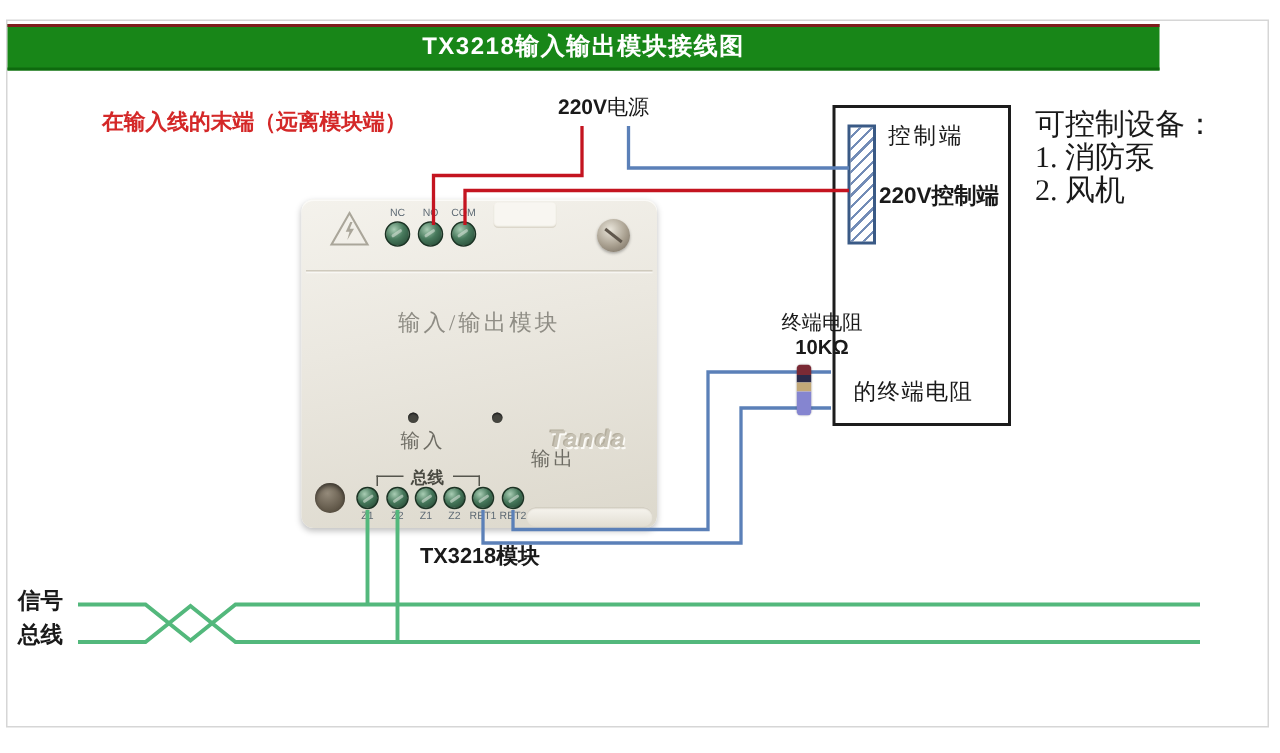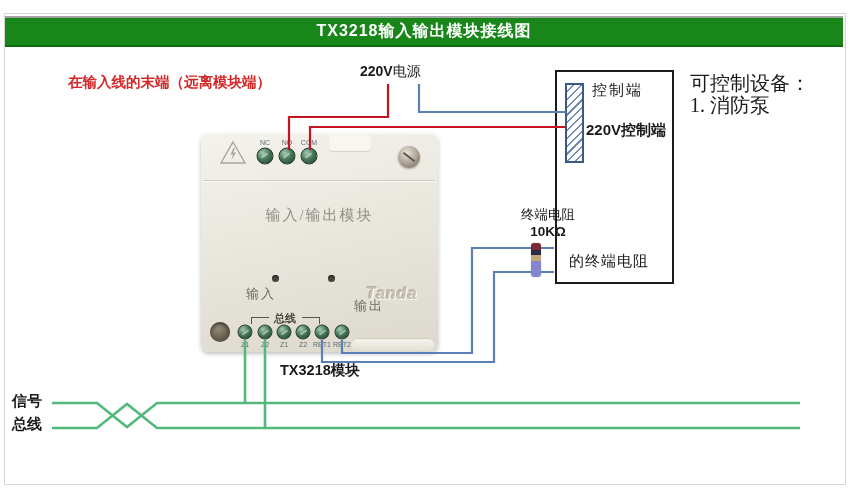--- a/index.html
+++ b/index.html
@@ -1,28 +1,28 @@
 <!DOCTYPE html>
 <html><head>
 <meta charset="utf-8">
 <style>
   html,body{margin:0;padding:0;background:#fff;}
   #canvas{position:relative;width:853px;height:502px;background:#fff;overflow:hidden;
           font-family:"Liberation Serif","DejaVu Serif",serif;color:#1a1a1a;}
   .abs{position:absolute;}
   
   #frame{left:4px;top:13px;width:840px;height:470px;border:1px solid #d6d6d6;z-index:0;}
-  #header{left:5px;top:16px;width:838px;height:27px;background:#188618;
-          border-top:2px solid #a3a3a3;border-bottom:2px solid #0e6a0e;
+  #header{left:5px;top:16px;width:768px;height:27px;background:#188618;
+          border-top:2px solid #7f1d1d;border-bottom:2px solid #0e6a0e;
           display:flex;align-items:center;justify-content:center;z-index:2;}
   #header .t{color:#fff;font-family:"Liberation Sans","DejaVu Sans",sans-serif;
           font-weight:bold;font-size:16px;letter-spacing:1px;}
   #red-note{left:68px;top:72px;color:#d42828;font-weight:600;font-size:14.5px;line-height:21px;z-index:2;}
   .bsans{font-family:"Liberation Sans","DejaVu Sans",sans-serif;font-weight:bold;}
-  #power-label{left:360px;top:63px;font-size:14px;z-index:2;}
+  #power-label{left:372px;top:63px;font-size:14px;z-index:2;}
   #devices{left:690px;top:72px;font-size:20px;line-height:22px;z-index:2;}
   #control-box{left:555px;top:70px;width:115px;height:210px;border:2px solid #1c1c1c;z-index:2;background:transparent;}
   #hatch{left:565px;top:83px;width:15px;height:76px;border:2px solid #3a5a86;background-color:#fff;
          background-image:repeating-linear-gradient(135deg,rgba(90,120,170,0) 0 4px,rgba(90,120,170,.85) 4px 5.5px);z-index:2;}
   #ctrl-label{left:592px;top:81px;font-size:15px;letter-spacing:2px;z-index:3;}
   #ctrl-220v{left:586px;top:121px;font-size:15px;font-weight:bold;z-index:3;text-align:right;}
   #feedback-label{left:569px;top:252px;font-size:15px;letter-spacing:1px;z-index:3;}
   #res-label{left:478px;top:206px;width:68px;text-align:center;font-size:13.5px;line-height:17px;z-index:2;margin-left:36px;}
   #rating-note{left:523px;top:292px;font-size:15px;line-height:21px;z-index:2;}
   .red-val{color:#e02020;font-family:"Liberation Sans","DejaVu Sans",sans-serif;font-weight:bold;font-size:14px;}
@@ -101,20 +101,21 @@
   <div class="abs" id="hatch"></div>
   <div class="abs" id="ctrl-label">控制端</div>
   <div class="abs" id="ctrl-220v">
     <span class="bsans">220V</span><span>控制端</span>
   </div>
   <div class="abs" id="feedback-label">的终端电阻</div>
 
   <div class="abs" id="devices">
     <div>可控制设备：</div>
     <div>1. 消防泵</div>
+    <div>2. 风机</div>
   </div>
 
   <div class="abs" id="res-label">
     <div>终端电阻</div>
     <div class="bsans">10KΩ</div>
   </div>
   <div class="abs" id="resistor">
     <div class="b1"></div>
       <div class="b2"></div>
       <div class="b3"></div>
@@ -132,21 +133,21 @@
     <span class="tlabel" style="left:64px;top:6px;">NC</span>
     <span class="tlabel" style="left:86px;top:6px;">NO</span>
     <span class="tlabel" style="left:108px;top:6px;">COM</span>
     <div class="t-green" style="left:64px;top:23px;"></div>
     <div class="t-green" style="left:86px;top:23px;"></div>
     <div class="t-green" style="left:108px;top:23px;"></div>
     <div class="screw"></div>
     <div class="name">输入/输出模块</div>
     <div class="led" style="left:71px;top:142px;"></div>
     <div class="led" style="left:127px;top:142px;"></div>
-    <span class="io" style="left:60px;top:152px;">输入</span>
+    <span class="io" style="left:81px;top:152px;">输入</span>
     <span class="io" style="left:133px;top:164px;margin-left:35px;">输出</span>
     <span class="brand">Tanda</span>
     <div class="recess"></div>
     <span class="bus-txt">总线</span>
     <div class="brk bl"></div>
     <div class="brk br"></div>
     <div class="screw-hole"></div>
     <div class="t-green t-small" style="left:44px;top:199px;"></div>
     <div class="t-green t-small" style="left:64px;top:199px;"></div>
     <div class="t-green t-small" style="left:83px;top:199px;"></div>

